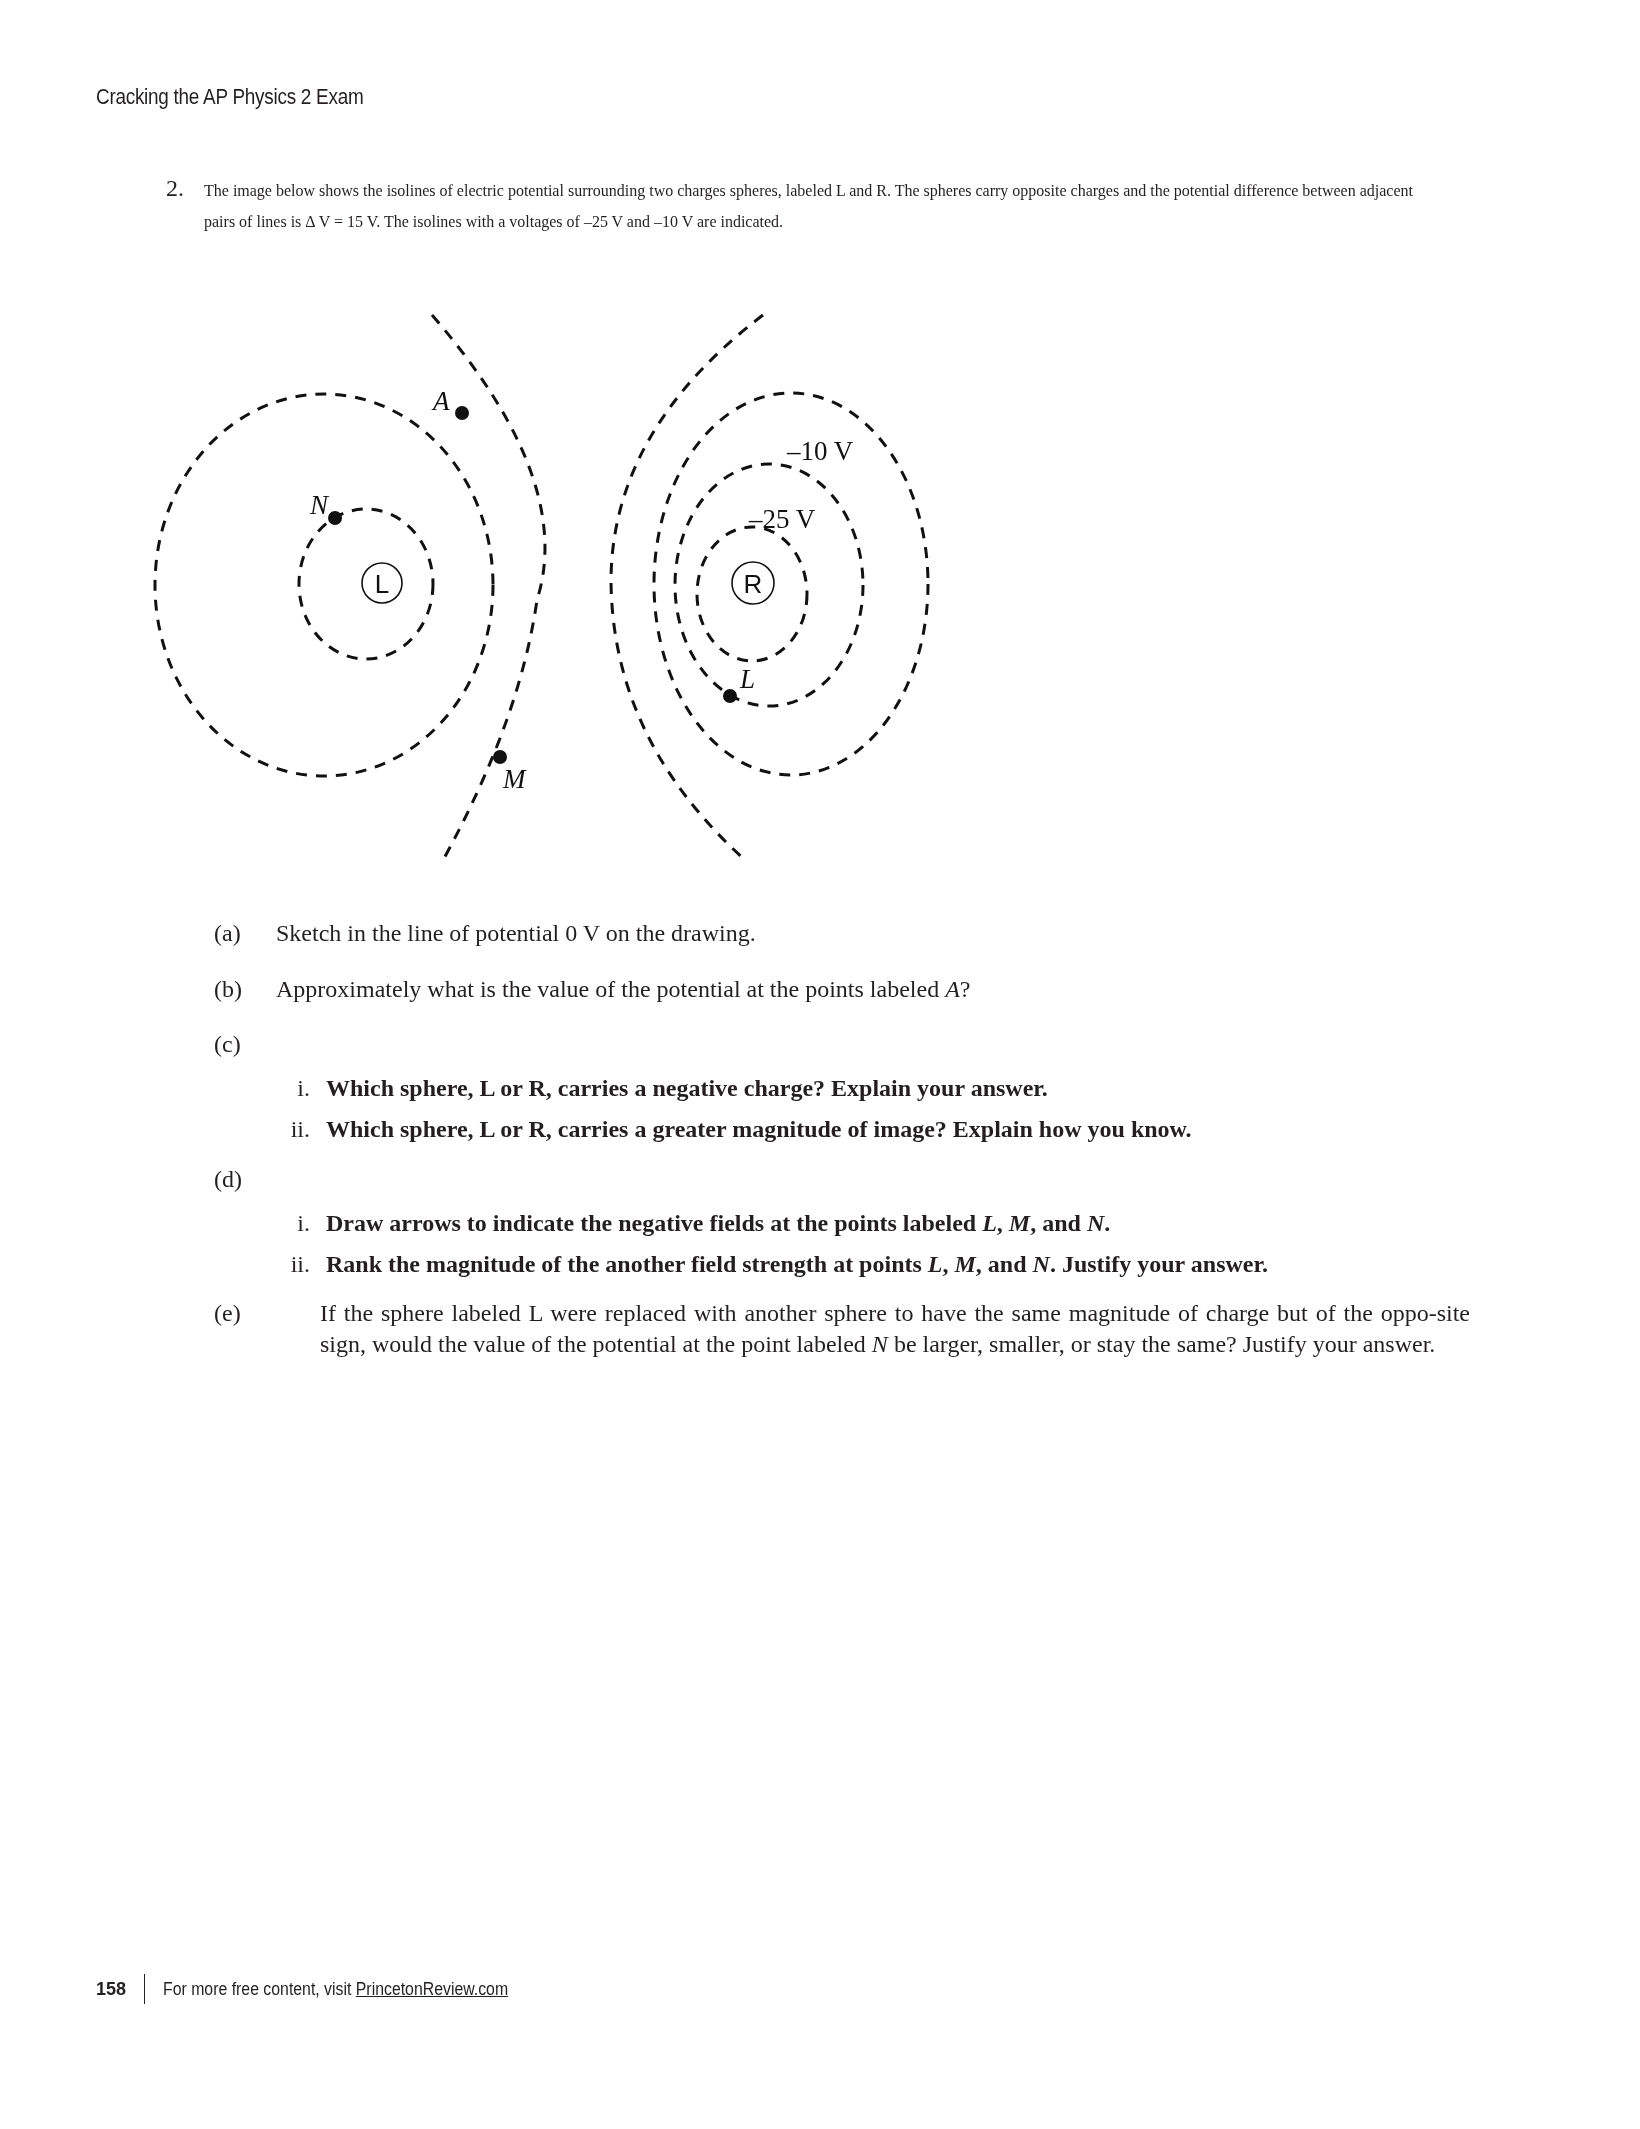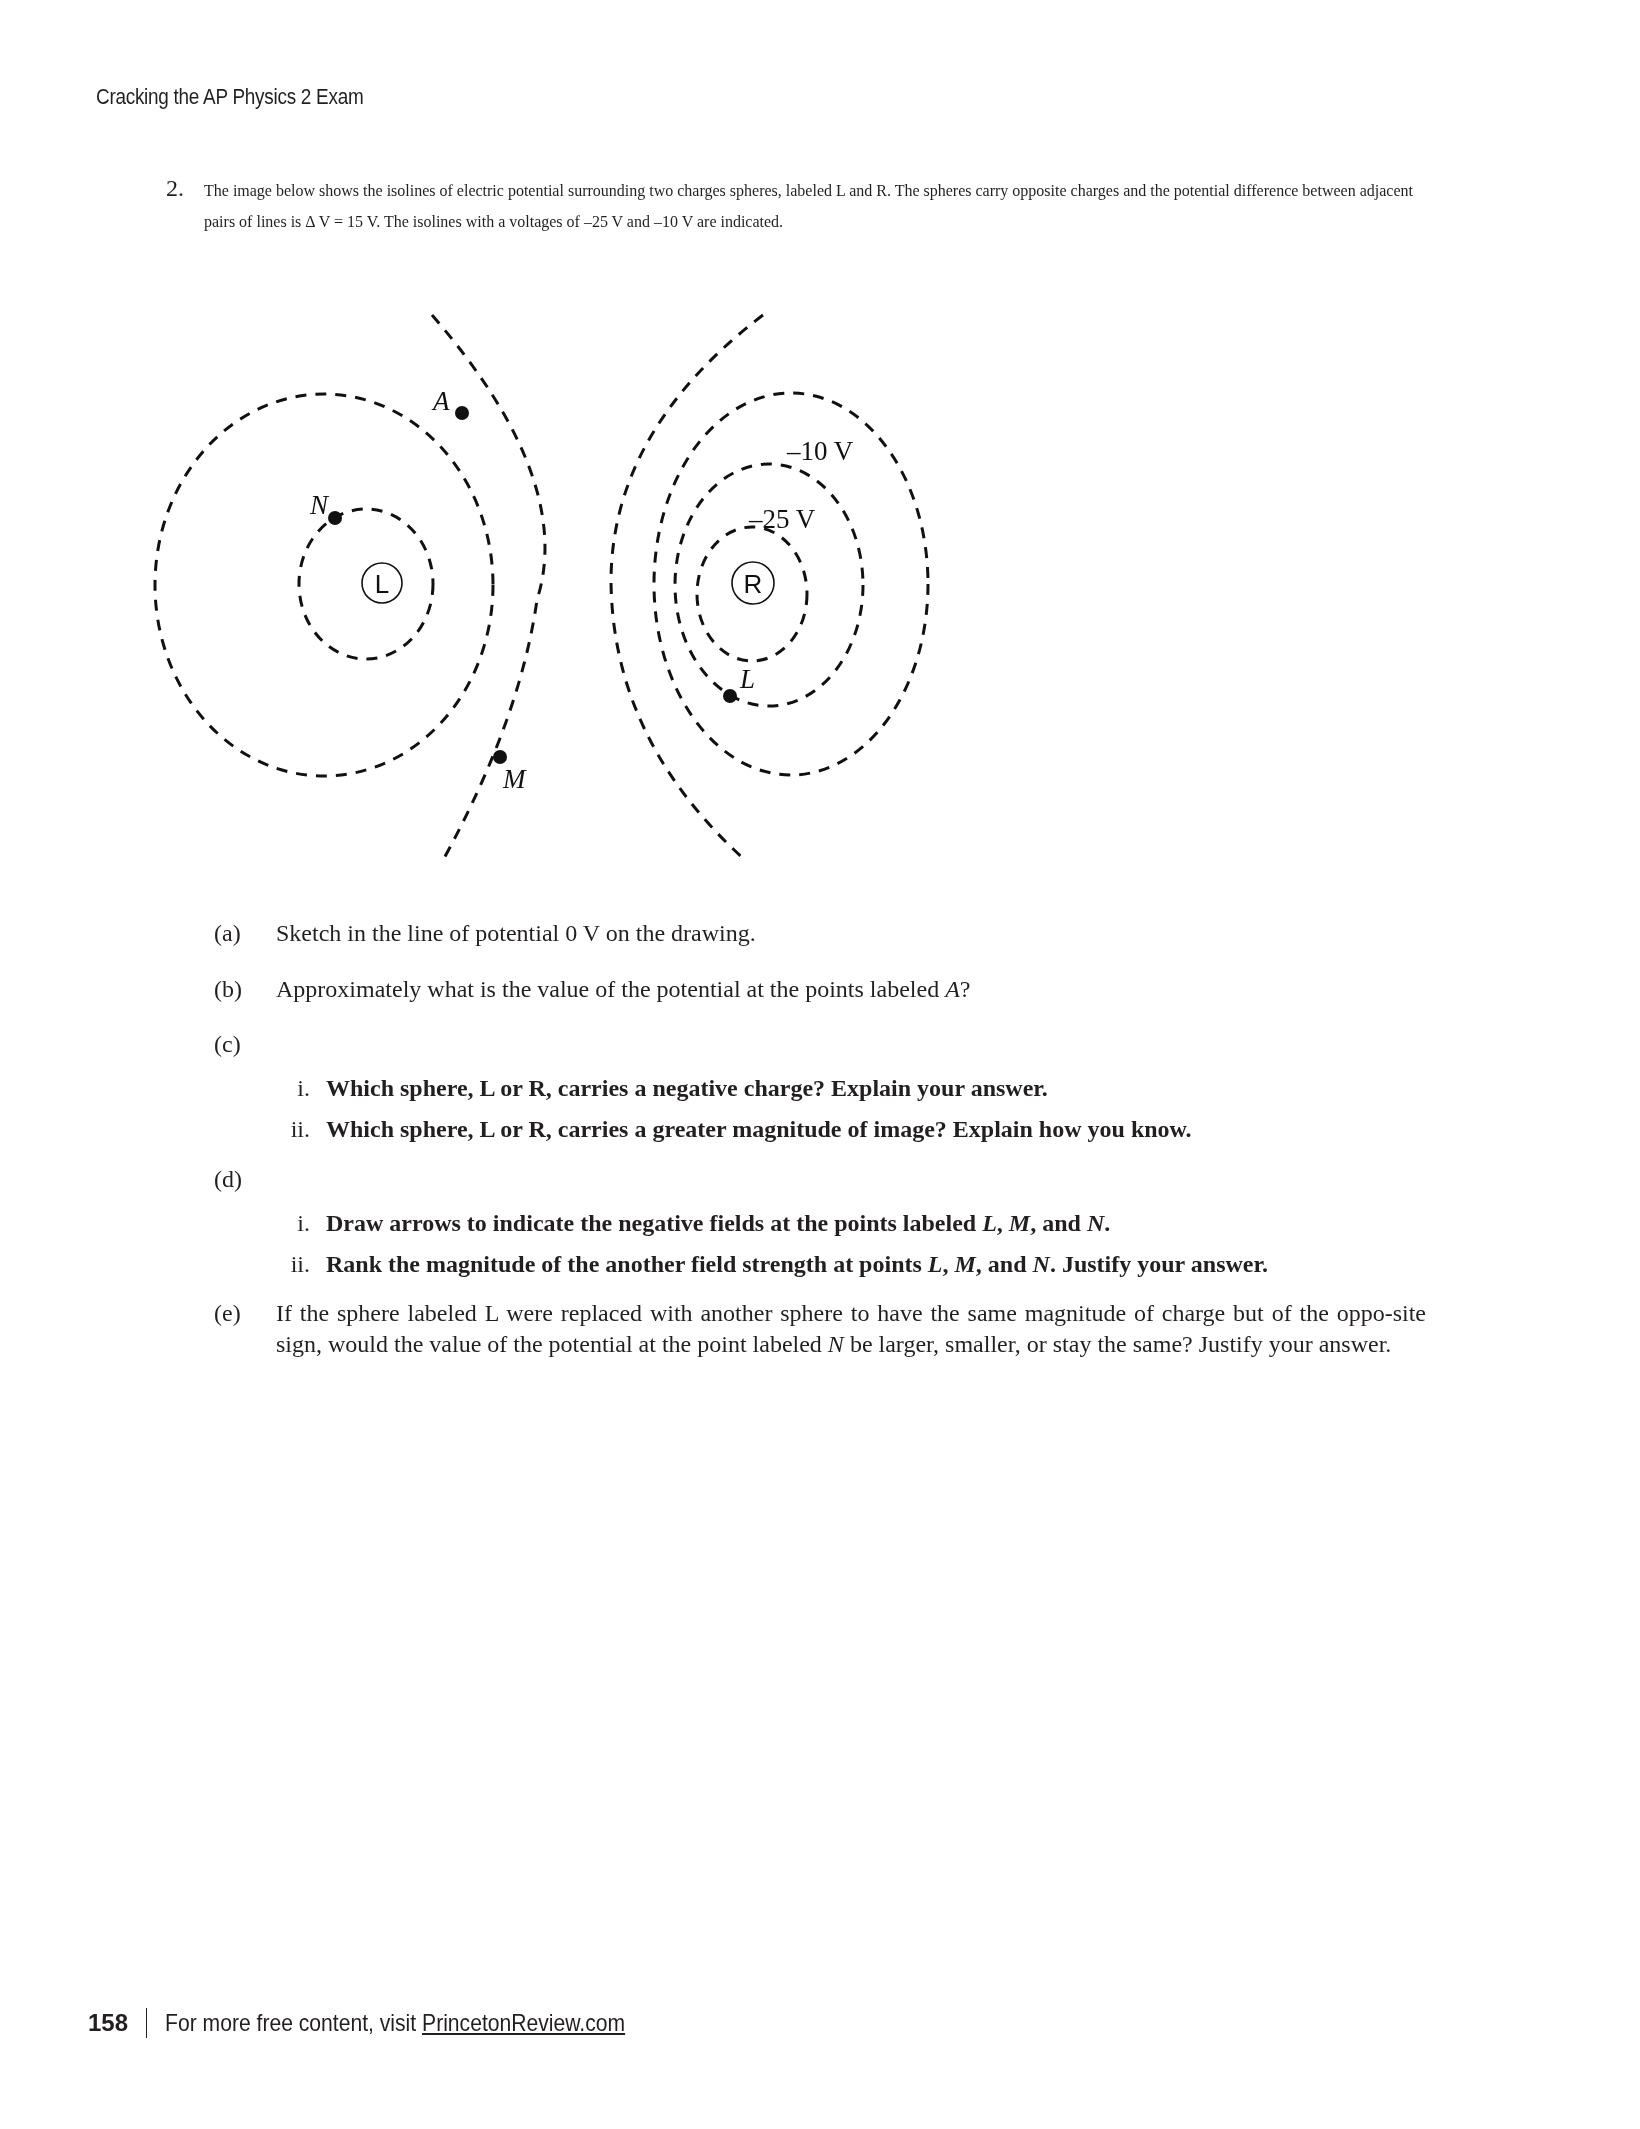--- a/index.html
+++ b/index.html
@@ -8,21 +8,21 @@
   .serif { font-family: "Liberation Serif", "DejaVu Serif", serif; }
   .running-head { position: absolute; left: 96px; top: 84px; font-size: 22px; letter-spacing: -0.3px; transform: scaleX(0.86); transform-origin: left top; }
   .q-num { position: absolute; left: 166px; top: 175px; font-size: 24px; }
   .q-stem { position: absolute; left: 204px; top: 175px; width: 1230px; font-size: 16px; line-height: 31px; }
   .diagram { position: absolute; left: 0; top: 0; width: 1640px; height: 900px; }
   .part { position: absolute; font-size: 24px; line-height: 31px; }
   .part-label { position: absolute; left: 214px; width: 50px; }
   .part-text { position: absolute; left: 276px; width: 1160px; }
   .sub-num { position: absolute; width: 40px; text-align: right; left: 270px; }
   .sub-text { position: absolute; left: 326px; width: 1100px; font-weight: bold; }
-  .footer { position: absolute; left: 88px; top: 1974px; font-size: 24px; display: flex; align-items: center; margin-top: 34px; }
+  .footer { position: absolute; left: 96px; top: 1974px; font-size: 18px; display: flex; align-items: center; }
   .footer .pg { font-weight: bold; }
   .footer .bar { display: inline-block; width: 1px; height: 30px; background: #231f20; margin: 0 18px 0 18px; }
   .footer .lnk { text-decoration: underline; }
   .footer .txt { transform: scaleX(0.88); transform-origin: left center; white-space: nowrap; }
   i { font-style: italic; }
 </style>
 </head>
 <body>
 
 <div class="running-head sans">Cracking the AP Physics 2 Exam</div>
@@ -99,20 +99,20 @@
   <span class="sub-num">i.</span>
   <span class="sub-text"><span>Draw arrows to indicate the negative fields at the points labeled </span><i>L</i><span>, </span><i>M</i><span>, and </span><i>N</i><span>.</span></span>
 </div>
 <div class="part serif" style="top:1249px; left:0; width:1640px;">
   <span class="sub-num">ii.</span>
   <span class="sub-text"><span>Rank the magnitude of the another field strength at points </span><i>L</i><span>, </span><i>M</i><span>, and </span><i>N</i><span>. Justify your answer.</span></span>
 </div>
 
 <div class="part serif" style="top:1298px; left:0; width:1640px;">
   <span class="part-label">(e)</span>
-  <span class="part-text" style="width:1150px; text-align:justify;"><span>If the sphere labeled L were replaced with another sphere to have the same magnitude of charge but of the oppo-site sign, would the value of the potential at the point labeled </span><i>N</i><span> be larger, smaller, or stay the same? Justify your answer.</span></span>
+  <span class="part-text" style="width:1150px; text-align:justify;margin-left:44px;"><span>If the sphere labeled L were replaced with another sphere to have the same magnitude of charge but of the oppo-site sign, would the value of the potential at the point labeled </span><i>N</i><span> be larger, smaller, or stay the same? Justify your answer.</span></span>
 </div>
 
 <div class="footer sans">
   <span class="pg">158</span>
   <span class="bar"></span>
   <span class="txt"><span>For more free content, visit </span><span class="lnk">PrincetonReview.com</span></span>
 </div>
 
 </body></html>

